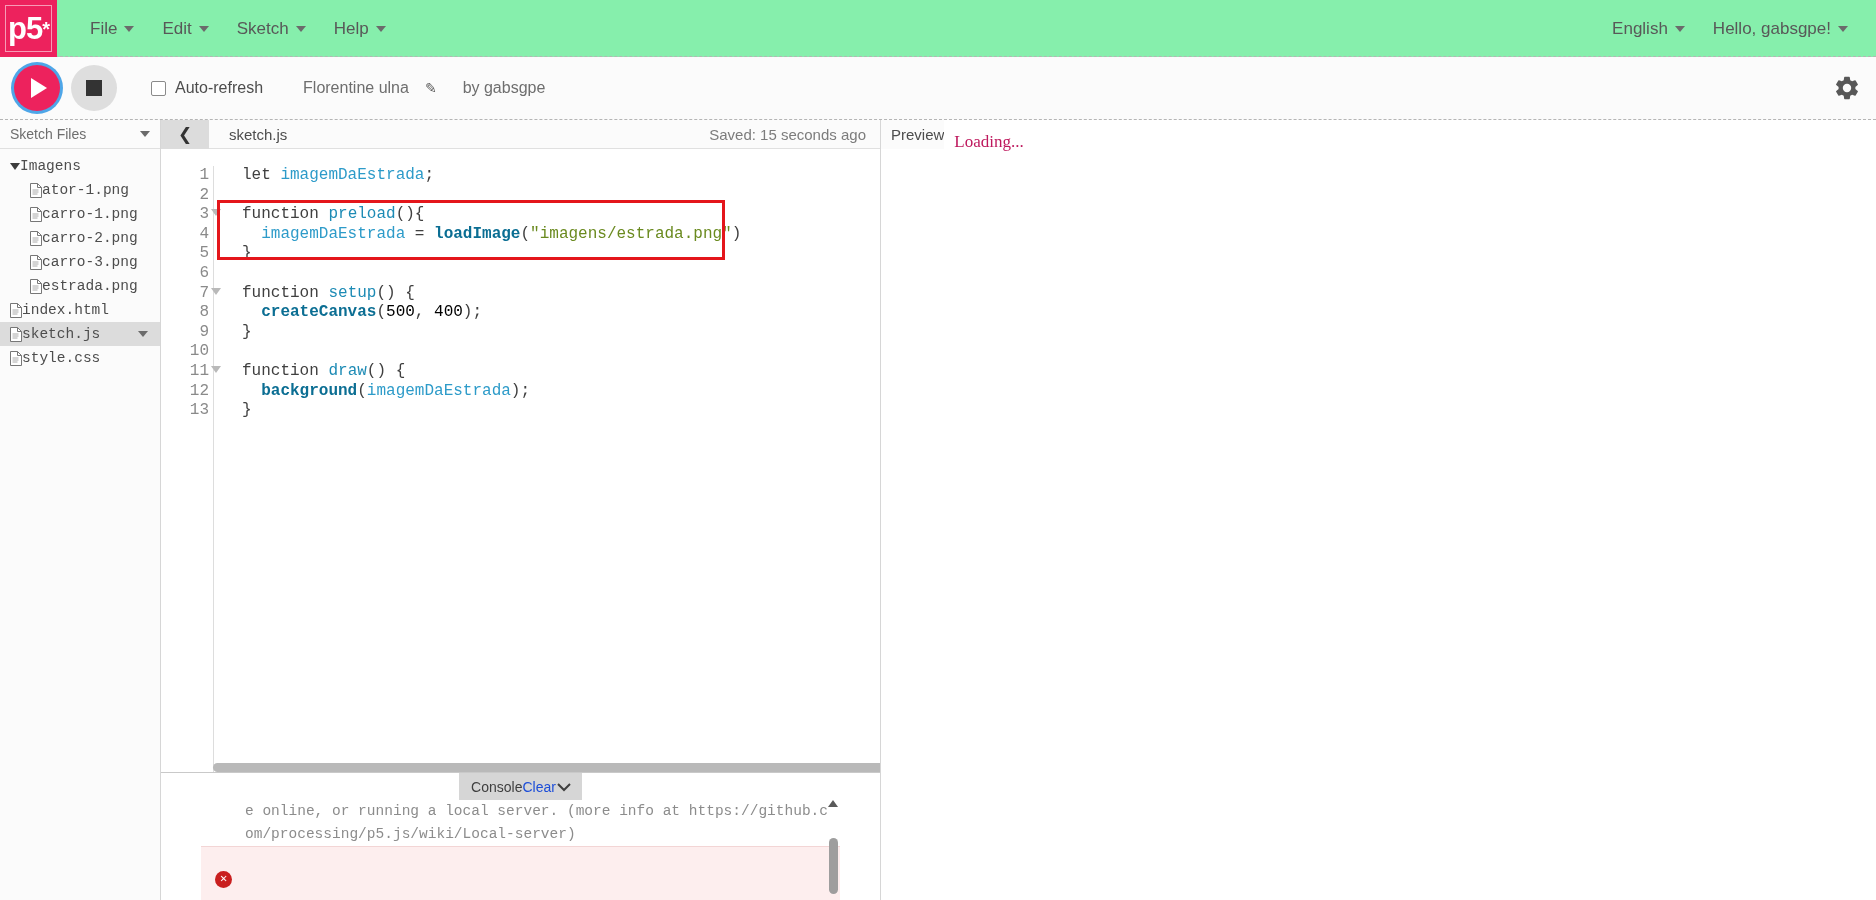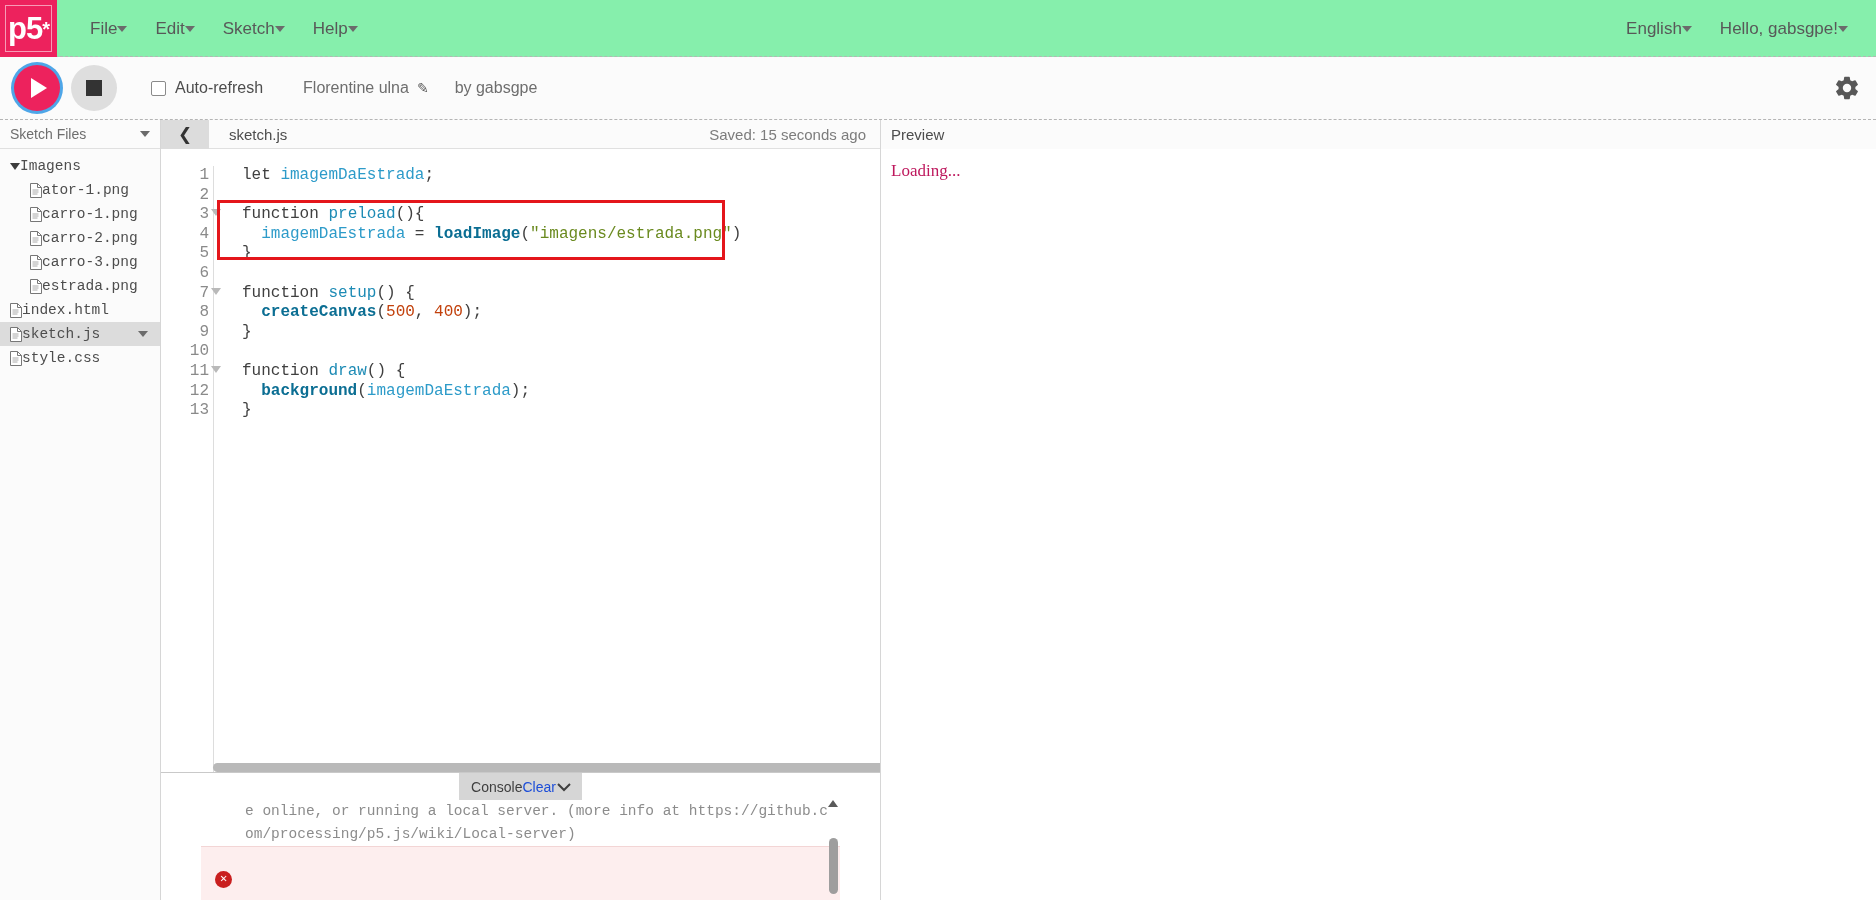--- a/index.html
+++ b/index.html
@@ -27,21 +27,21 @@
     font-size: 31px; font-weight: 700; letter-spacing: -1px;
     position: relative;
   }
   .logo .star { font-size: 20px; vertical-align: super; line-height: 1; }
   .logo::after {
     content: ""; position: absolute; left: 5px; right: 5px; top: 5px; bottom: 5px;
     border: 1px solid rgba(255,255,255,0.55);
   }
   .nav-items { display: flex; align-items: center; margin-left: 19px; }
   .nav-item {
-    display: flex; align-items: center; 
+    display: flex; align-items: center; gap: 7px;
     font-size: 17px; color: #585858;
     padding: 4px 14px; height: 57px; cursor: pointer;
   }
   .caret {
     width: 0; height: 0;
     border-left: 5px solid transparent; border-right: 5px solid transparent;
     border-top: 6px solid #6b6b6b;
     display: inline-block;
   }
   .nav-right { margin-left: auto; display: flex; align-items: center; margin-right: 14px; }
@@ -74,21 +74,21 @@
   .stop-sq { width: 16px; height: 16px; background: #333; }
   .autorefresh {
     display: flex; align-items: center; gap: 9px;
     margin-left: 34px; font-size: 16px; color: #4d4d4d; cursor: pointer;
   }
   .cbox {
     width: 15px; height: 15px; border: 1px solid #8a8a8a; background: #fff; border-radius: 2px;
   }
   .sketch-name {
     margin-left: 40px; font-size: 16px; color: #6e6e6e;
-    display: flex; align-items: center; gap: 8px; cursor: pointer;
+    display: flex; align-items: center; gap: 16px; cursor: pointer;
   }
   .pencil { font-size: 14px; color: #555; }
   .byline { margin-left: 26px; font-size: 16px; color: #6e6e6e; }
   .gear-btn {
     margin-left: auto; margin-right: 8px;
     width: 42px; height: 42px; display: flex; align-items: center; justify-content: center;
     cursor: pointer;
   }
 
   
@@ -164,21 +164,21 @@
   }
   .codelines { flex: 1; padding-left: 16px; border-left: 1px solid #ddd; white-space: pre; color: #404040; }
   .codeline { height: 19.6px; margin-left: 12px; }
 
   
   .kw { color: #404040; }
   .fn { color: #1d8bb5; }
   .builtin { color: #0b6e93; font-weight: bold; }
   .var { color: #2d9bc9; }
   .str { color: #6a8a1f; }
-  .num { color: #c2410c; }
+  .num { color: #000000; }
   .punc { color: #404040; }
 
   .redbox {
     position: absolute;
     border: 3px solid #e4161b;
     pointer-events: none;
   }
 
   
   .console {
@@ -233,21 +233,21 @@
     background: transparent;
   }
   .edit-scroll .thumb {
     position: absolute; left: 0; width: 700px; height: 9px;
     background: #b9b9b9; border-radius: 5px;
   }
 
   
   .preview-col {
     width: 996px; flex: 0 0 996px;
-    display: flex; flex-direction: column;
+    display: flex; flex-direction: row;
     background: #fff;
     border-left: 1px solid #d6d6d6;
   }
   .preview-head {
     height: 29px; flex: 0 0 29px;
     display: flex; align-items: center;
     padding-left: 10px; font-size: 15px; color: #4d4d4d;
     background: #fbfbfb;
   }
   .preview-body { flex: 1; background: #fff; padding: 12px 10px; }

